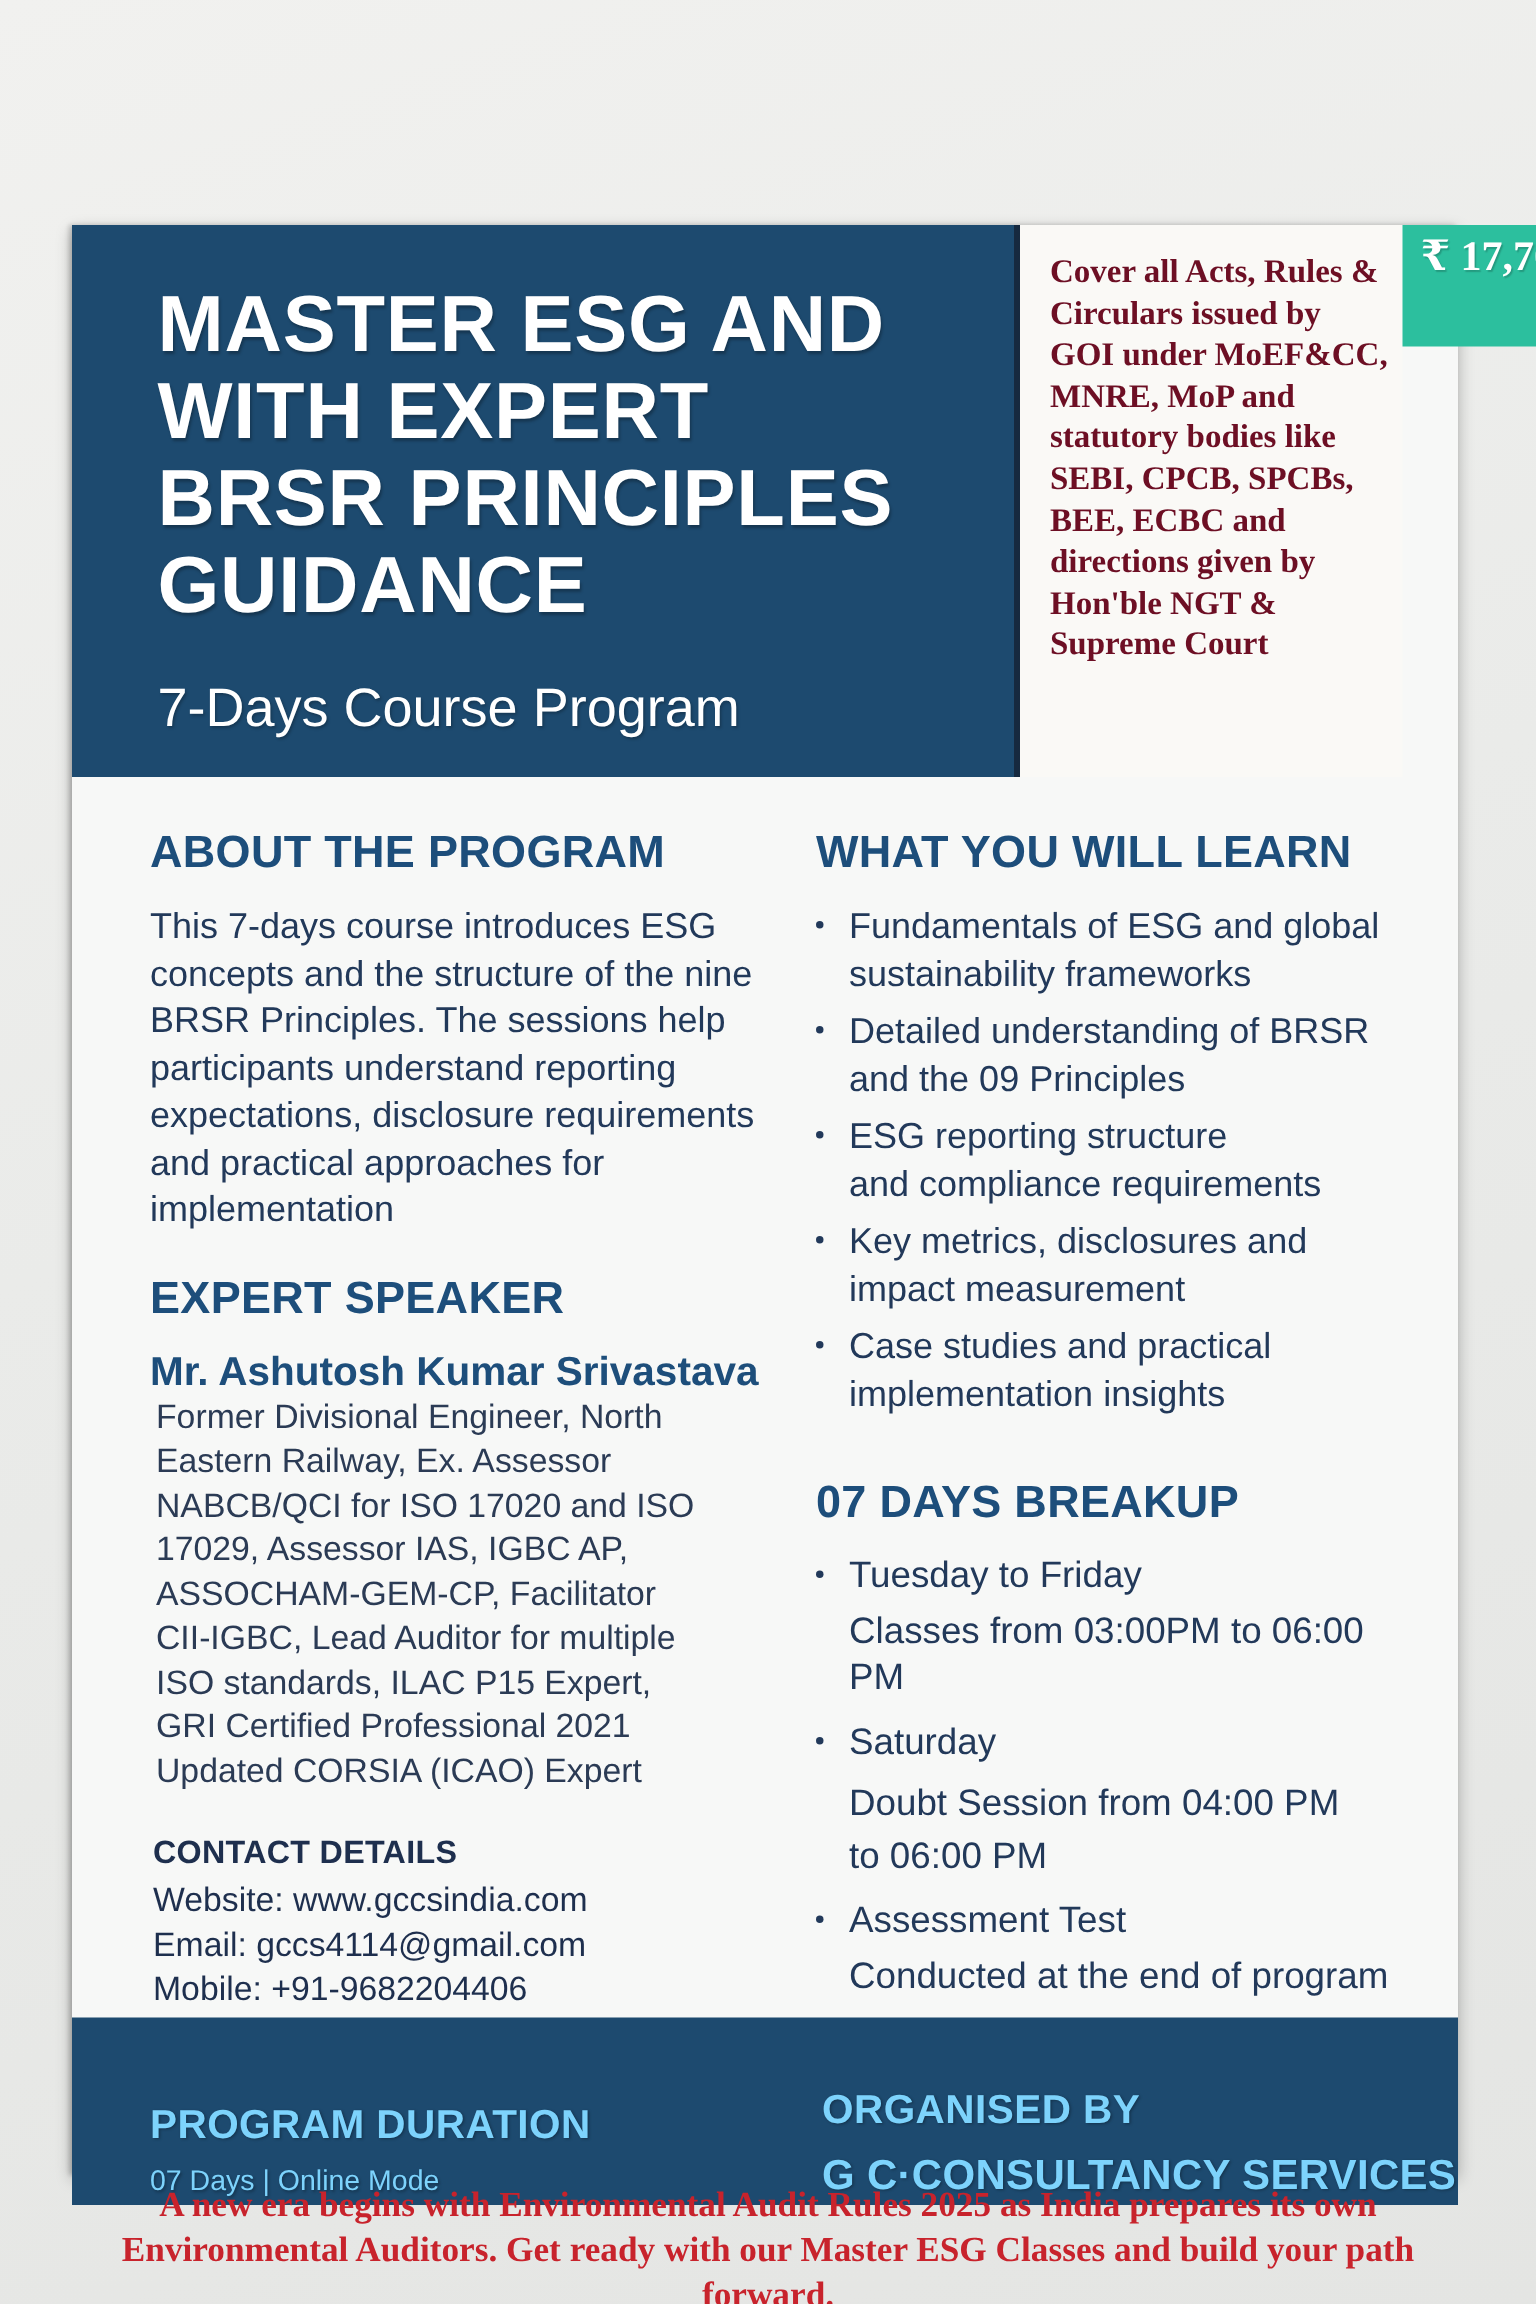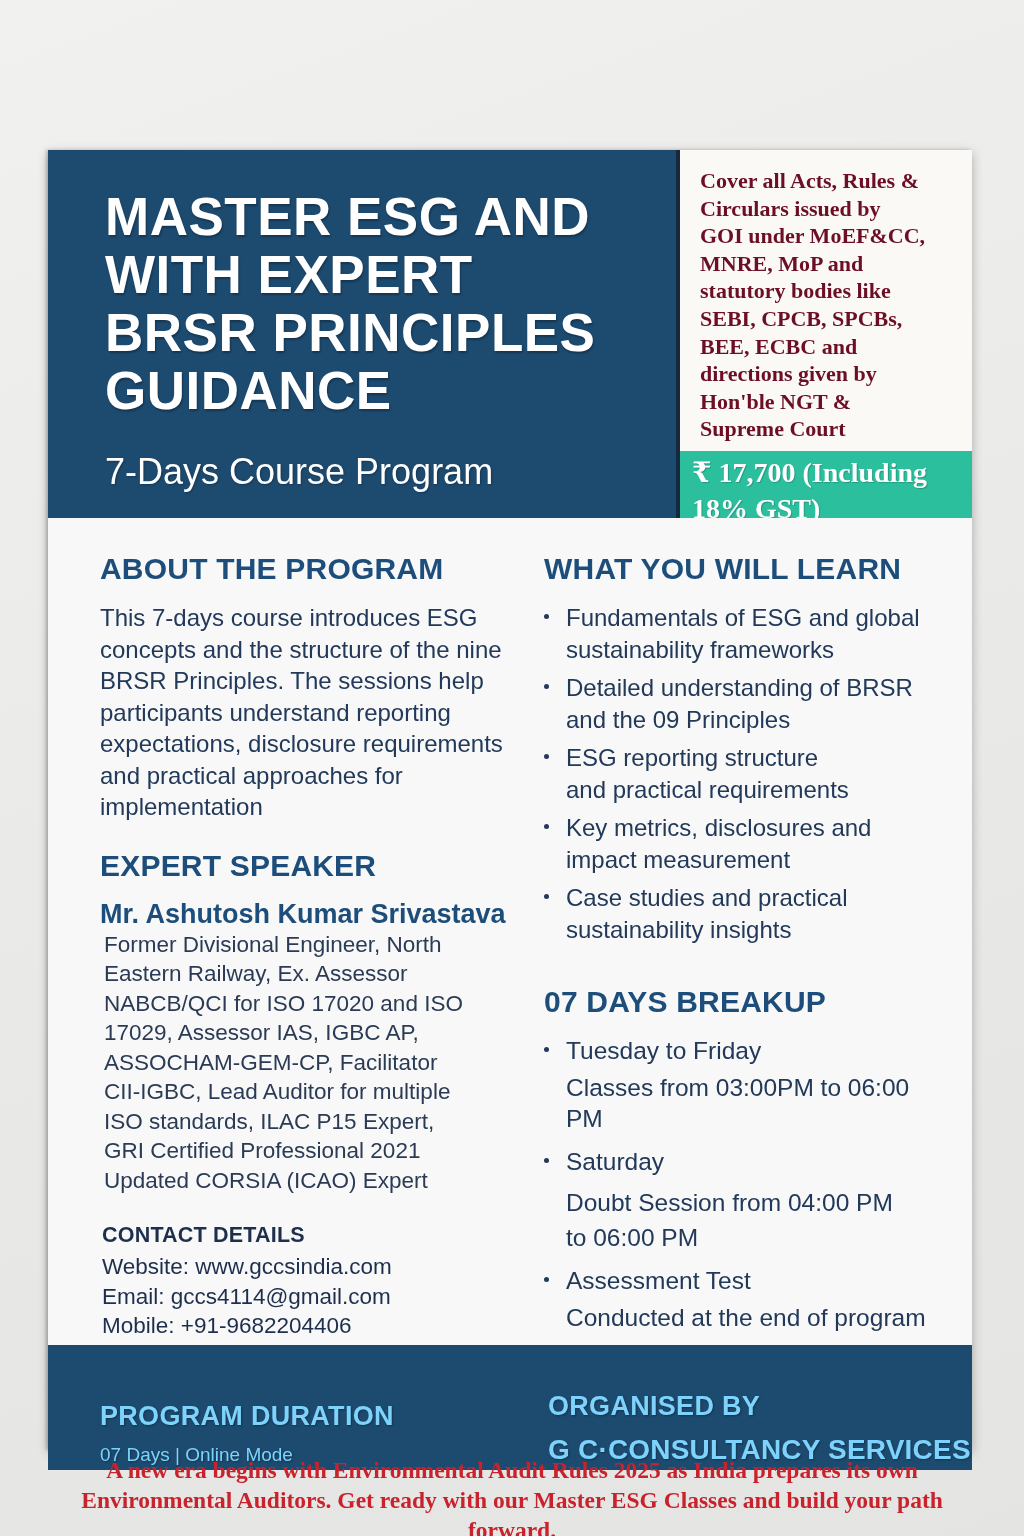--- a/index.html
+++ b/index.html
@@ -23,21 +23,21 @@
   }
   .title-line{
     font-size:53px;line-height:58px;font-weight:800;letter-spacing:.5px;
     text-shadow:1px 2px 2px rgba(0,0,0,.28);white-space:nowrap;
   }
   .subtitle{
     margin-top:30px;font-size:36px;line-height:44px;font-weight:400;
     text-shadow:1px 1px 2px rgba(0,0,0,.25);
   }
   .header-right{
-    width:296px;flex:none;display:flex;flex-direction:column;
+    width:296px;flex:none;display:flex;flex-direction:row;
     border-left:4px solid #16293f;box-sizing:border-box;
   }
   .info-box{
     flex:1;background:#faf9f6;color:#6d0f24;
     font-family:"Liberation Serif","DejaVu Serif",serif;font-weight:700;
     font-size:22px;line-height:27.6px;
     padding:17px 10px 8px 20px;box-sizing:border-box;
   }
   .info-line{white-space:nowrap;}
   .price-box{
@@ -171,29 +171,29 @@
         <div class="bullet-item">
           <span class="bullet-dot"></span>
           <span class="bullet-body"><span>Fundamentals of ESG and global</span><br><span>sustainability frameworks</span></span>
         </div>
         <div class="bullet-item">
           <span class="bullet-dot"></span>
           <span class="bullet-body"><span>Detailed understanding of BRSR</span><br><span>and the 09 Principles</span></span>
         </div>
         <div class="bullet-item">
           <span class="bullet-dot"></span>
-          <span class="bullet-body"><span>ESG reporting structure</span><br><span>and practical requirements</span></span>
+          <span class="bullet-body"><span>ESG reporting structure</span><br><span>and compliance requirements</span></span>
         </div>
         <div class="bullet-item">
           <span class="bullet-dot"></span>
           <span class="bullet-body"><span>Key metrics, disclosures and</span><br><span>impact measurement</span></span>
         </div>
         <div class="bullet-item">
           <span class="bullet-dot"></span>
-          <span class="bullet-body"><span>Case studies and practical</span><br><span>sustainability insights</span></span>
+          <span class="bullet-body"><span>Case studies and practical</span><br><span>implementation insights</span></span>
         </div>
       </div>
 
       <div class="h-section breakup-heading">07 DAYS BREAKUP</div>
 
       <div class="blist">
         <div class="bullet-item bk-item">
           <span class="bullet-dot"></span>
           <span class="bullet-body">
             <span class="bk-label">Tuesday to Friday</span>

